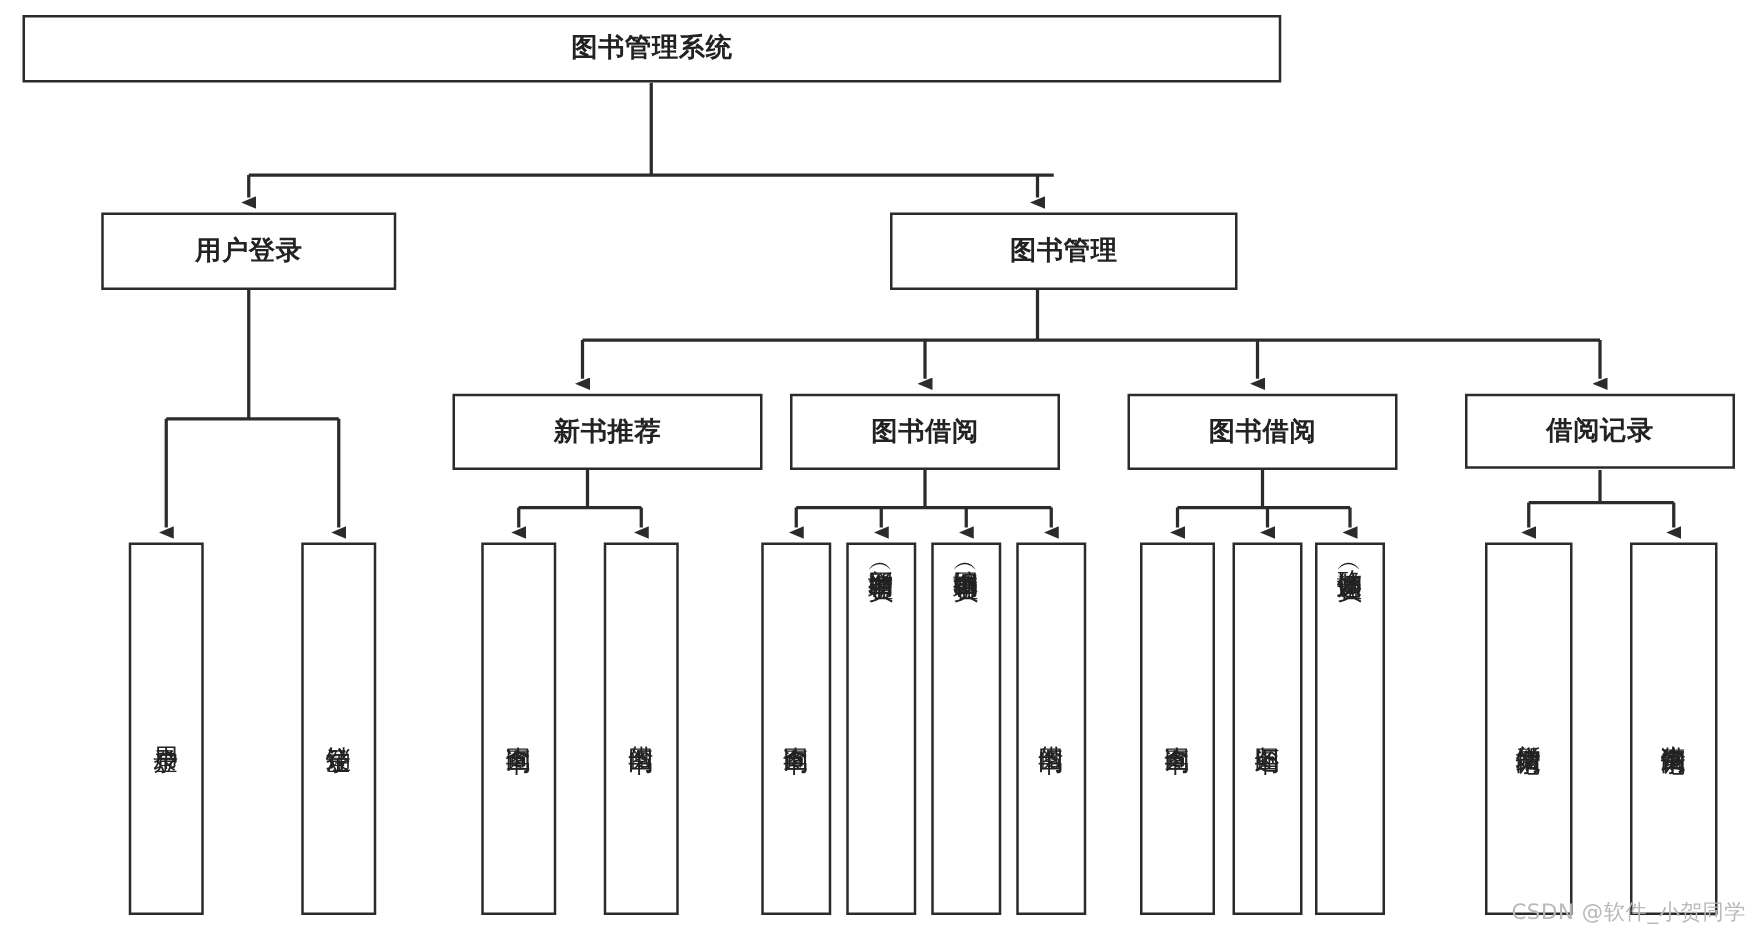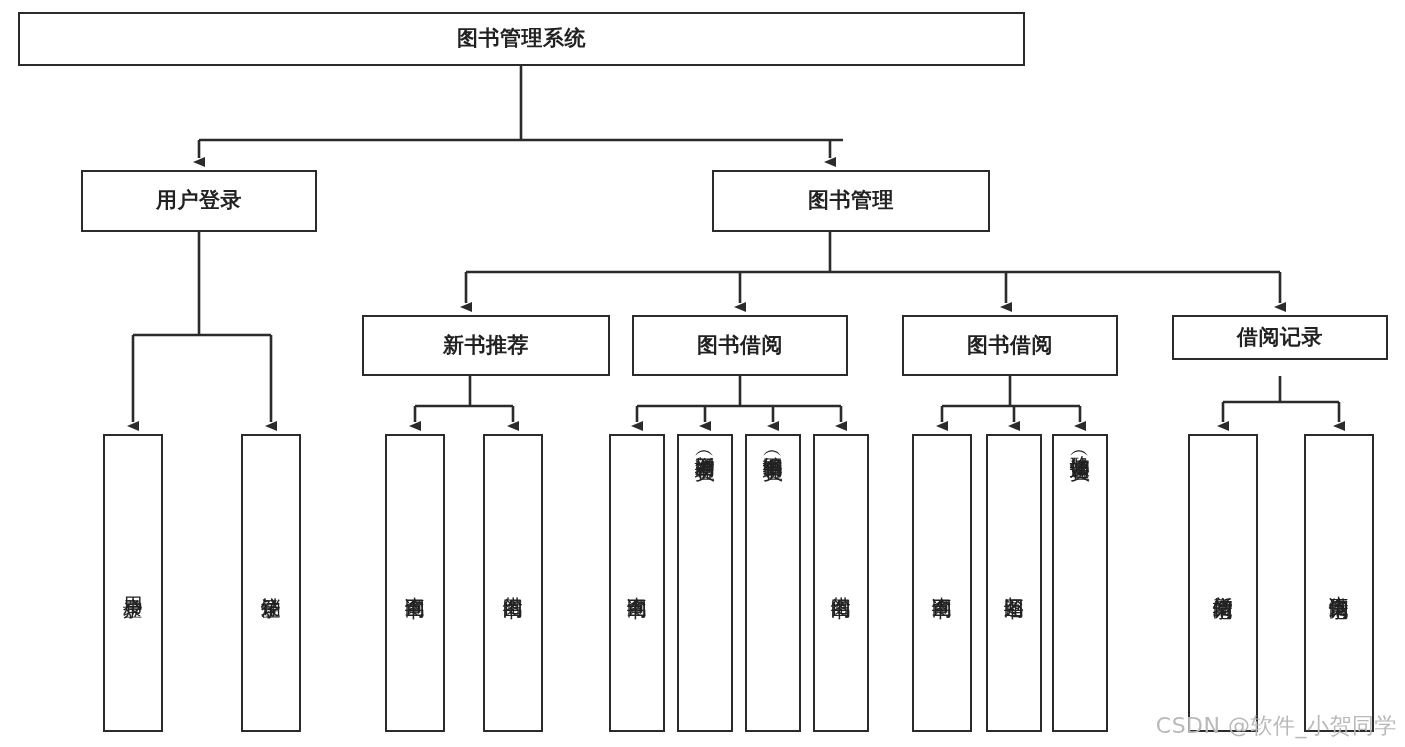--- a/index.html
+++ b/index.html
@@ -58,21 +58,21 @@
     letter-spacing:1px;
   }
   .node.v.mid{
     align-items:center;
     padding-top:0;
   }
   #watermark{
     position:absolute;
     right:8px;
     bottom:6px;
-    font-size:22px;
+    font-size:17px;
     color:#b9b9b9;
     letter-spacing:0.5px;
     z-index:5;
     white-space:nowrap;
   }
 </style>
 </head>
 <body>
 
 <div id="canvas">
@@ -140,21 +140,21 @@
 
   <div class="node h" style="left:362px;top:315px;width:248px;height:61px;">
     <span class="lbl">新书推荐</span>
   </div>
   <div class="node h" style="left:632px;top:315px;width:216px;height:61px;">
     <span class="lbl">图书借阅</span>
   </div>
   <div class="node h" style="left:902px;top:315px;width:216px;height:61px;">
     <span class="lbl">图书借阅</span>
   </div>
-  <div class="node h" style="left:1172px;top:315px;width:216px;height:45px;">
+  <div class="node h" style="left:1172px;top:315px;width:216px;height:60px;">
     <span class="lbl">借阅记录</span>
   </div>
 
   <div class="node v mid" style="left:103px;top:434px;width:60px;height:298px;">
     <span class="lbl">用户登录</span>
   </div>
   <div class="node v mid" style="left:241px;top:434px;width:60px;height:298px;">
     <span class="lbl">注销登录</span>
   </div>
 

